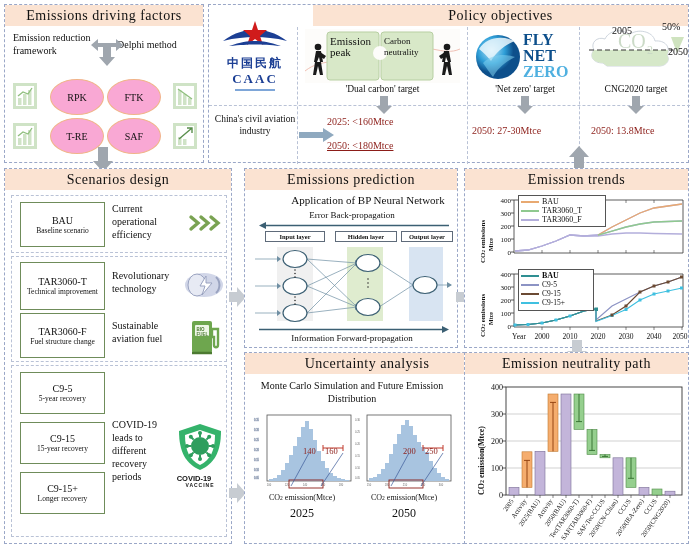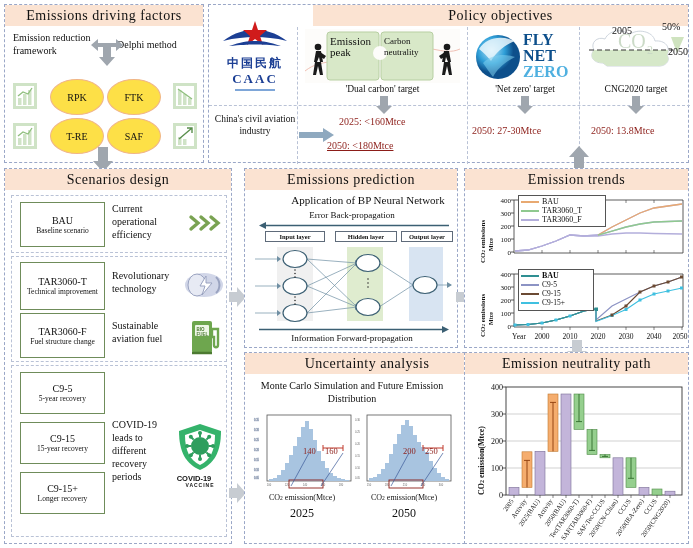--- a/index.html
+++ b/index.html
@@ -4,21 +4,21 @@
 <style>
   html,body{margin:0;padding:0;background:#fff;}
   body{width:693px;height:548px;position:relative;font-family:"Liberation Serif",serif;color:#111;overflow:hidden;}
   .panel{position:absolute;box-sizing:border-box;border:1px dashed #9aa7c7;background:#fff;}
   .hdr{position:absolute;left:0;right:0;top:0;height:21px;background:#fbe3d2;display:flex;align-items:center;justify-content:center;
        font-size:14px;letter-spacing:.5px;color:#111;font-family:"Liberation Serif",serif;}
   .inner{position:absolute;box-sizing:border-box;}
   .txt{font-family:"Liberation Serif",serif;color:#111;}
   .ctr{text-align:center;}
   
-  .oval{position:absolute;border:1.3px solid #f0b488;border-radius:50%;background:#fde047;display:flex;align-items:center;justify-content:center;
+  .oval{position:absolute;border:1.3px solid #f0b488;border-radius:50%;background:#f9a8d4;display:flex;align-items:center;justify-content:center;
         font-size:10px;font-family:"Liberation Serif",serif;}
   
   .scbox{position:absolute;border:1.2px solid #6f8c5a;background:#fff;display:flex;flex-direction:column;align-items:center;justify-content:center;box-sizing:border-box;}
   .scbox .t1{font-size:10px;line-height:11px;}
   .scbox .t2{font-size:7.5px;line-height:9px;}
   .subpanel{position:absolute;border:1px dashed #b9c2d6;box-sizing:border-box;background:#fff;}
   .legbox{position:absolute;border:1px solid #555;background:#fff;box-sizing:border-box;padding:1px 2px;}
   .legrow{display:flex;align-items:center;height:9px;}
   .legline{width:18px;height:2px;margin-right:3px;}
   .rot{transform-origin:0 0;white-space:nowrap;position:absolute;}
@@ -182,21 +182,21 @@
   <svg style="position:absolute;left:166px;top:91px;" width="18" height="19">
     <path d="M5,0 L13,0 L13,10 L17,10 L9,18 L1,10 L5,10 Z" fill="#9fa6ae"></path>
   </svg>
   <svg style="position:absolute;left:307px;top:91px;" width="18" height="19">
     <path d="M5,0 L13,0 L13,10 L17,10 L9,18 L1,10 L5,10 Z" fill="#9fa6ae"></path>
   </svg>
   <svg style="position:absolute;left:418px;top:91px;" width="18" height="19">
     <path d="M5,0 L13,0 L13,10 L17,10 L9,18 L1,10 L5,10 Z" fill="#9fa6ae"></path>
   </svg>
 
-  <div class="txt" style="position:absolute;left:130px;top:111px;font-size:10px;color:#8c1d18;">2025: &lt;160Mtce</div>
+  <div class="txt" style="position:absolute;left:118px;top:111px;font-size:10px;color:#8c1d18;">2025: &lt;160Mtce</div>
   <div class="txt" style="position:absolute;left:118px;top:135px;font-size:10px;color:#8c1d18;text-decoration:underline;">2050: &lt;180Mtce</div>
   <div class="txt" style="position:absolute;left:263px;top:120px;font-size:10px;color:#8c1d18;">2050: 27-30Mtce</div>
   <div class="txt" style="position:absolute;left:382px;top:120px;font-size:10px;color:#8c1d18;">2050: 13.8Mtce</div>
 </div>
 
 <svg style="position:absolute;left:568px;top:146px;" width="22" height="26">
   <path d="M11,0 L21,11 L16,11 L16,25 L6,25 L6,11 L1,11 Z" fill="#9fa6ae"></path>
 </svg>
 
 <div class="panel" style="left:4px;top:168px;width:228px;height:376px;">

